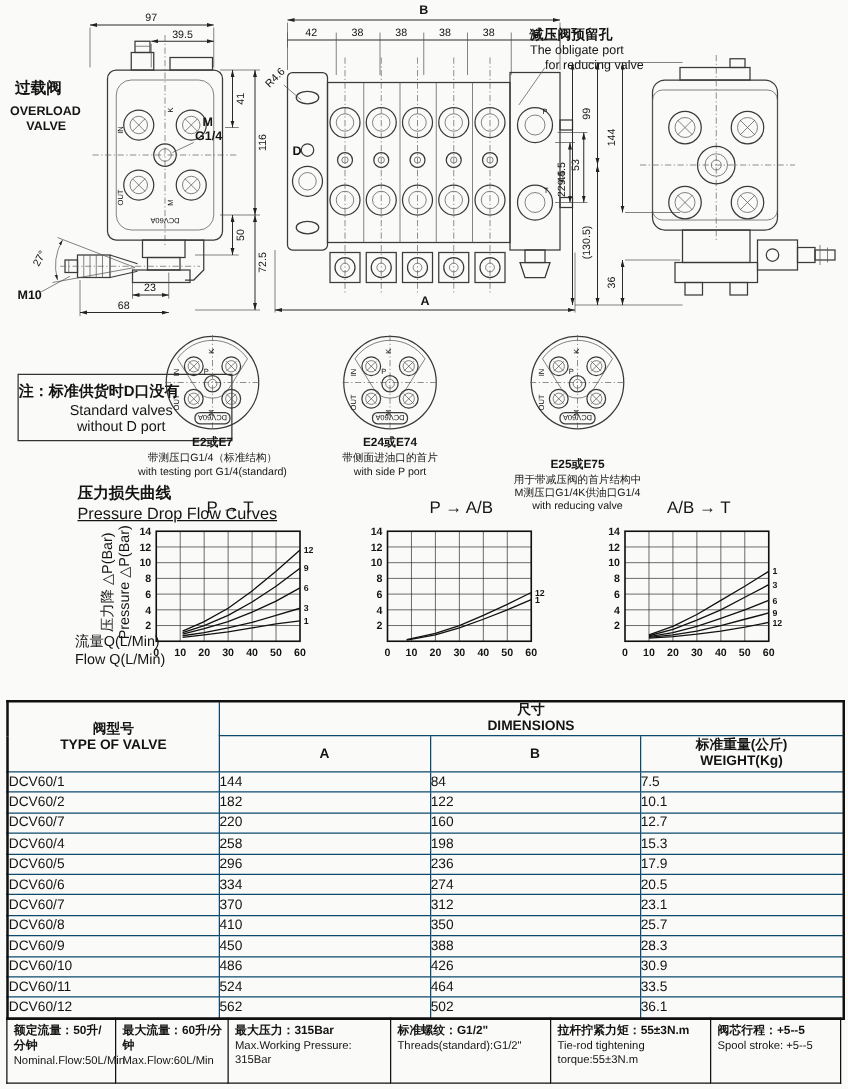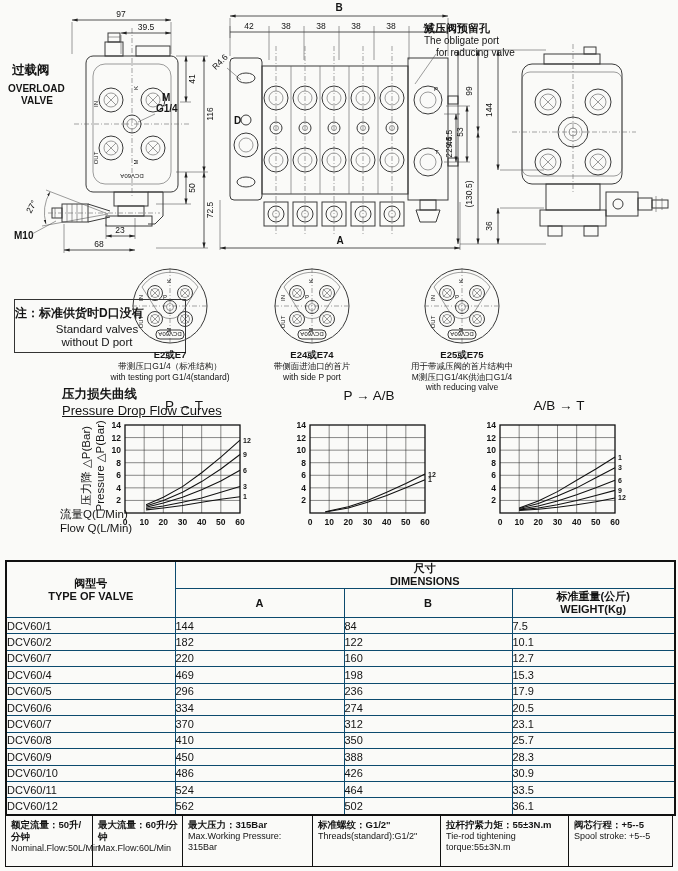--- a/index.html
+++ b/index.html
@@ -424,34 +424,34 @@
 <div class="abs pfcap" style="left:85px;top:349px;width:170px;text-align:center;">
   <div class="code">E2或E7</div>
   <div class="zh">带测压口G1/4（标准结构）</div>
   <div class="en">with testing port G1/4(standard)</div>
 </div>
 <div class="abs pfcap" style="left:227px;top:349px;width:170px;">
   <div class="code">E24或E74</div>
   <div class="zh">带侧面进油口的首片</div>
   <div class="en">with side P port</div>
 </div>
-<div class="abs pfcap" style="left:372px;top:349px;width:180px;">
+<div class="abs pfcap" style="left:372px;top:366px;width:180px;">
   <div class="code">E25或E75</div>
   <div class="zh">用于带减压阀的首片结构中</div>
   <div class="zh">M测压口G1/4K供油口G1/4</div>
   <div class="en">with reducing valve</div>
 </div>
 
 <div class="abs secttitle" style="left:62px;top:386px;">
   <div class="zh">压力损失曲线</div>
   <div class="en">Pressure Drop Flow Curves</div>
 </div>
 
 <div class="abs charttitle" style="left:103px;top:398px;">P → T</div>
-<div class="abs charttitle" style="left:288px;top:388px;">P → A/B</div>
+<div class="abs charttitle" style="left:288px;top:398px;">P → A/B</div>
 <div class="abs charttitle" style="left:478px;top:398px;">A/B → T</div>
 
 <div class="abs rotlab axlab" style="left:48px;top:452px;width:92px;">
   <div>压力降 △P(Bar)</div>
   <div>Pressure △P(Bar)</div>
 </div>
 <div class="abs axlab" style="left:60px;top:508px;">
   <div>流量Q(L/Min)</div>
   <div>Flow Q(L/Min)</div>
 </div>
@@ -606,21 +606,21 @@
         <td>10.1</td>
       </tr>
       <tr>
         <td>DCV60/7</td>
         <td>220</td>
         <td>160</td>
         <td>12.7</td>
       </tr>
       <tr>
         <td>DCV60/4</td>
-        <td>469</td>
+        <td>258</td>
         <td>198</td>
         <td>15.3</td>
       </tr>
       <tr>
         <td>DCV60/5</td>
         <td>296</td>
         <td>236</td>
         <td>17.9</td>
       </tr>
       <tr>

